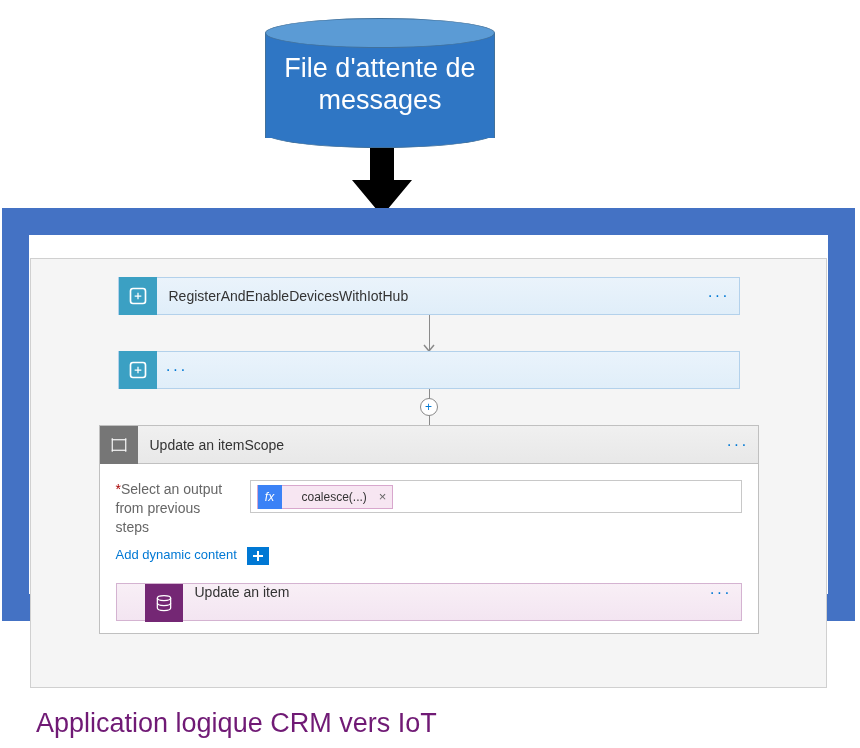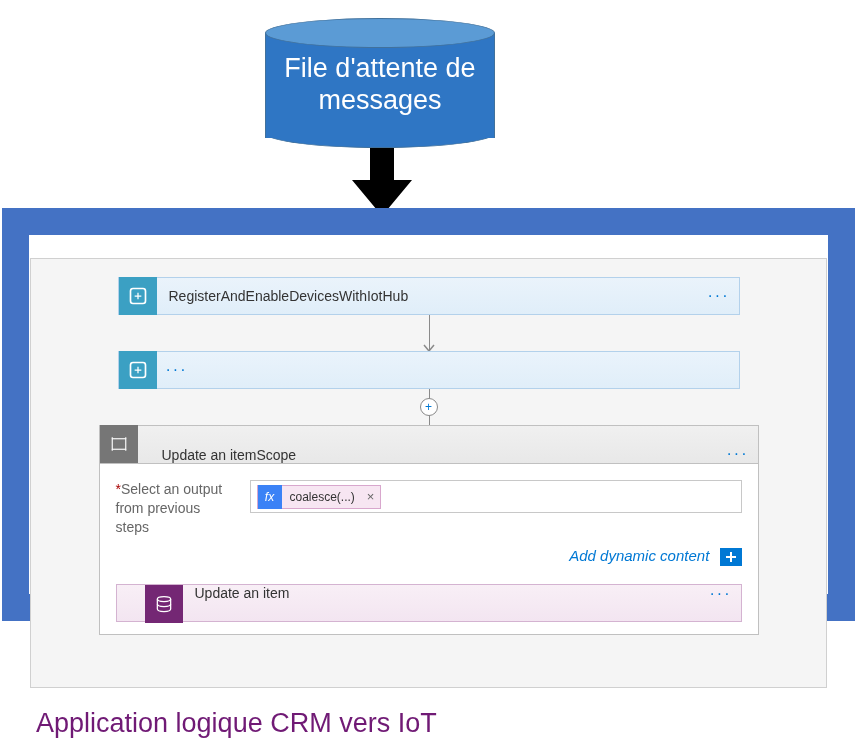--- a/index.html
+++ b/index.html
@@ -26,36 +26,36 @@
 .action-icon svg { width: 20px; height: 20px; }
 .action-title { flex: 1; padding-left: 12px; font-size: 14px; color: #333; }
 .action-menu { width: 40px; text-align: center; color: #0078d4; font-size: 16px; letter-spacing: 2px; cursor: pointer; }
 
 .connector-line { width: 622px; margin: 0 auto; height: 36px; position: relative; }
 .connector-line::before { content: ''; position: absolute; left: 50%; top: 0; width: 1px; height: 100%; background: #8a8a8a; }
 .connector-arrow { position: absolute; left: 50%; bottom: -1px; transform: translateX(-50%); }
 .connector-plus { position: absolute; left: 50%; top: 50%; transform: translate(-50%, -50%); width: 18px; height: 18px; border: 1px solid #8a8a8a; border-radius: 50%; background: #fff; display: flex; align-items: center; justify-content: center; font-size: 12px; color: #0078d4; z-index: 2; cursor: pointer; }
 
 .scope-container { width: 660px; margin: 0 auto; border: 1px solid #c0c0c0; background: #fff; }
-.scope-header { display: flex; align-items: flex-end; height: 38px; background: linear-gradient(to bottom, #f0f0f0, #e8e8e8); border-bottom: 1px solid #c0c0c0; gap: 12px; }
+.scope-header { display: flex; align-items: center; height: 38px; background: linear-gradient(to bottom, #f0f0f0, #e8e8e8); border-bottom: 1px solid #c0c0c0; }
 .scope-icon { width: 38px; height: 38px; background: #767676; display: flex; align-items: center; justify-content: center; flex-shrink: 0; }
 .scope-icon svg { width: 18px; height: 18px; }
 
 .scope-body { padding: 16px 16px 4px; }
 .scope-row { display: flex; align-items: flex-start; gap: 14px; }
 .scope-label { width: 120px; font-size: 14px; color: #666; line-height: 1.35; }
 .scope-label .req { color: #a80000; }
 
 .token-input { flex: 1; border: 1px solid #c8c8c8; background: #fff; height: 33px; display: flex; align-items: center; padding: 0 6px; }
 .token-chip { display: inline-flex; align-items: center; background: #f7e6f2; border: 1px solid #d8a7cd; height: 24px; font-size: 12px; color: #333; }
 .token-fx { background: #3b82f6; color: #fff; width: 24px; height: 24px; display: inline-flex; align-items: center; justify-content: center; font-style: italic; font-size: 12px; }
-.token-text { padding: 0 6px 0 8px; }
+.token-text { padding: 0 6px 0 20px; }
 .token-x { padding: 0 6px; font-size: 13px; color: #666; cursor: pointer; }
 
-.dynamic-link-row { text-align: right; padding: 10px 0 8px; font-size: 15px; font-style: italic; }
+.dynamic-link-row { padding: 10px 0 8px; font-size: 13px; }
 .dynamic-link { color: #0078d4; cursor: pointer; }
 .dynamic-link-btn { display: inline-flex; align-items: center; justify-content: center; width: 22px; height: 18px; background: #0078d4; color: #fff; vertical-align: middle; margin-left: 6px; cursor: pointer; font-size: 10px; }
 
 .inner-action { display: flex; align-items: flex-start; height: 38px; border: 1px solid #d4b3d1; background: linear-gradient(to bottom, #f8eff6, #f3e5f1); margin: 10px 0 8px; padding-left: 28px; }
 .inner-icon { width: 38px; height: 38px; background: #742774; display: flex; align-items: center; justify-content: center; flex-shrink: 0; }
 .inner-icon svg { width: 20px; height: 20px; }
 </style>
 </head>
 <body>
 

